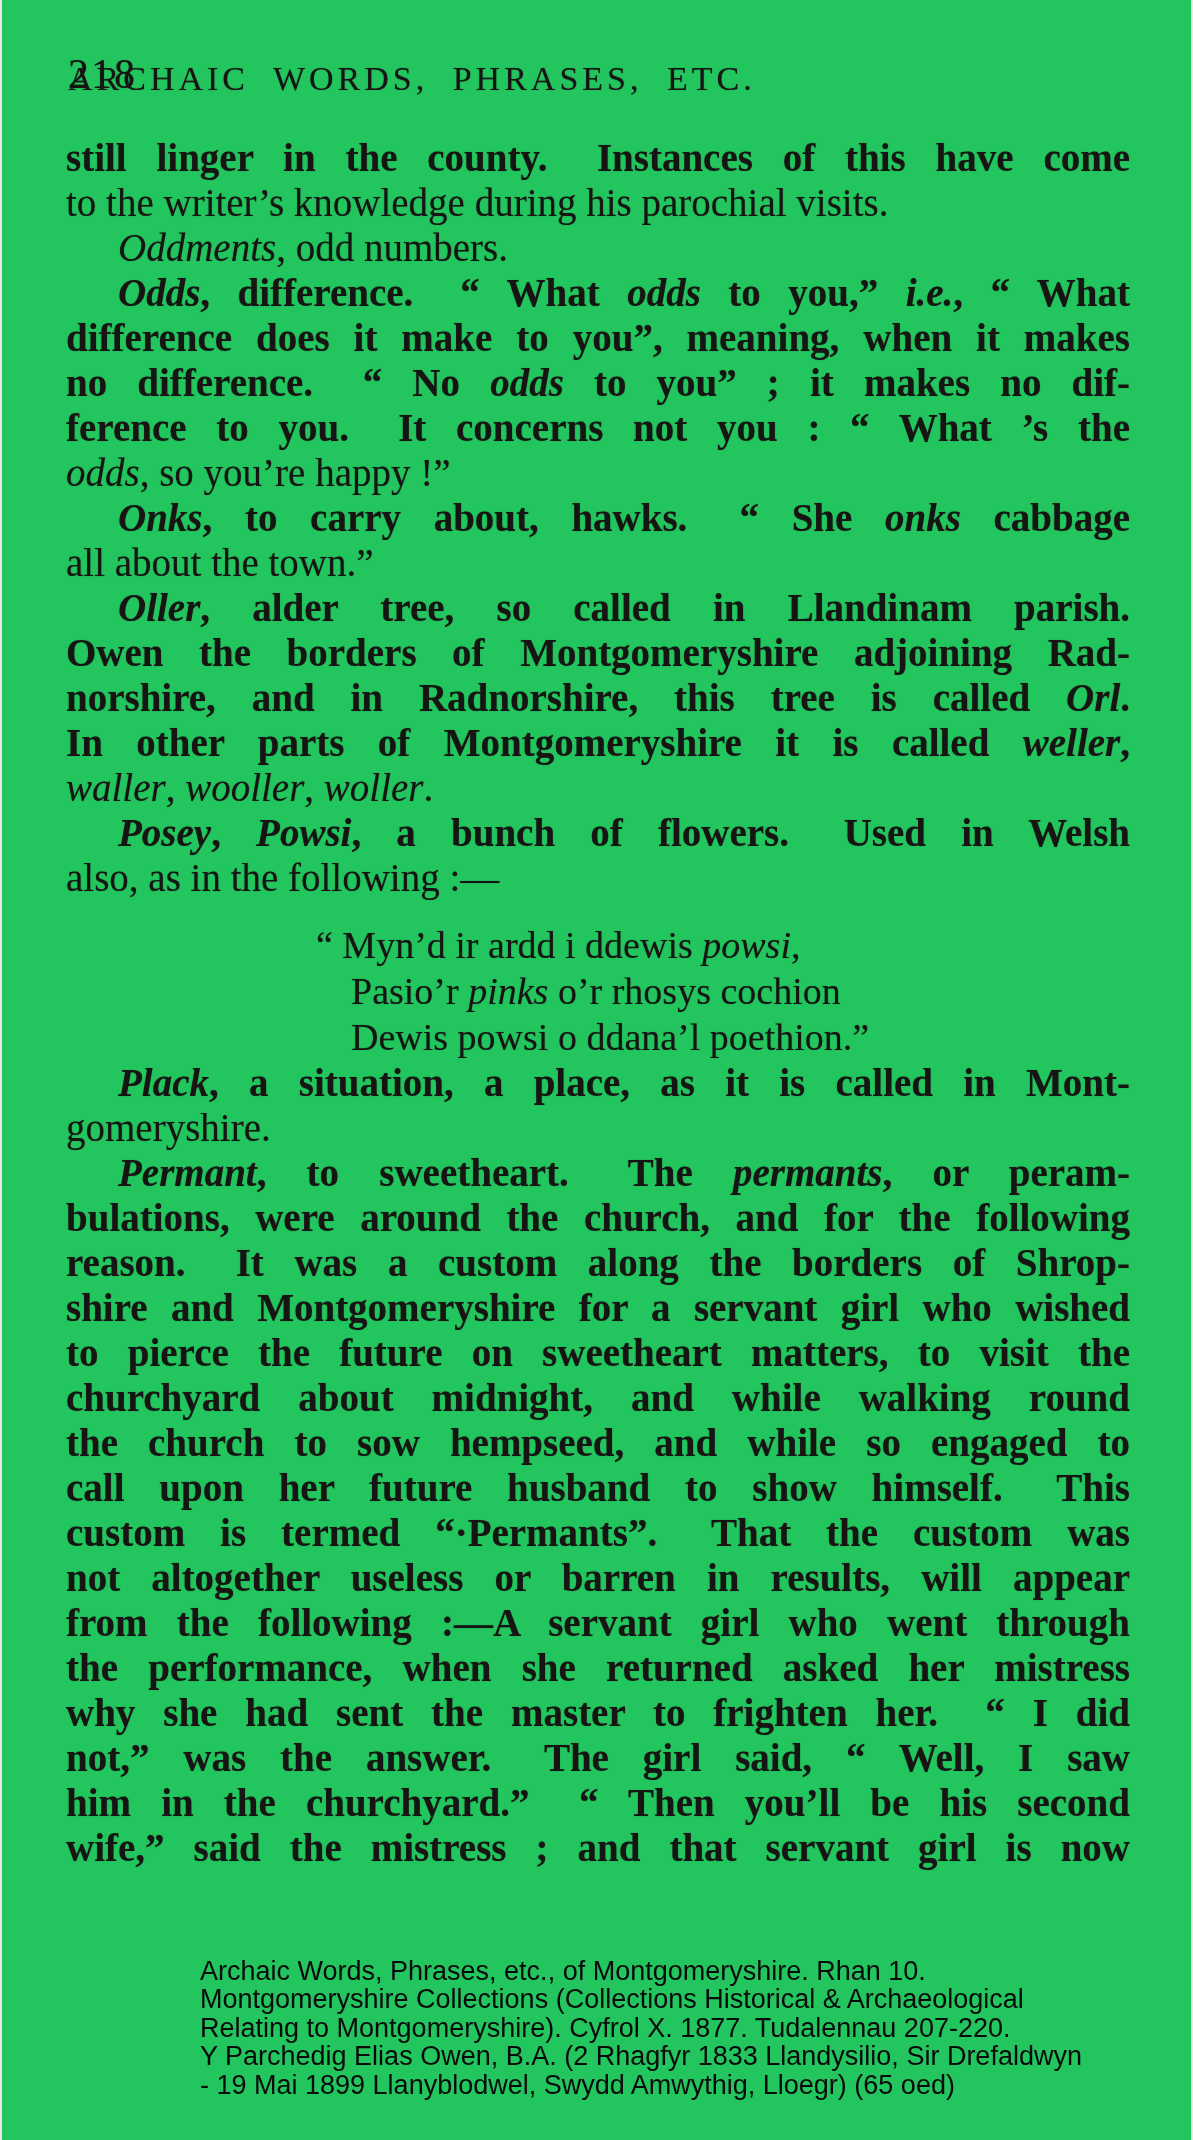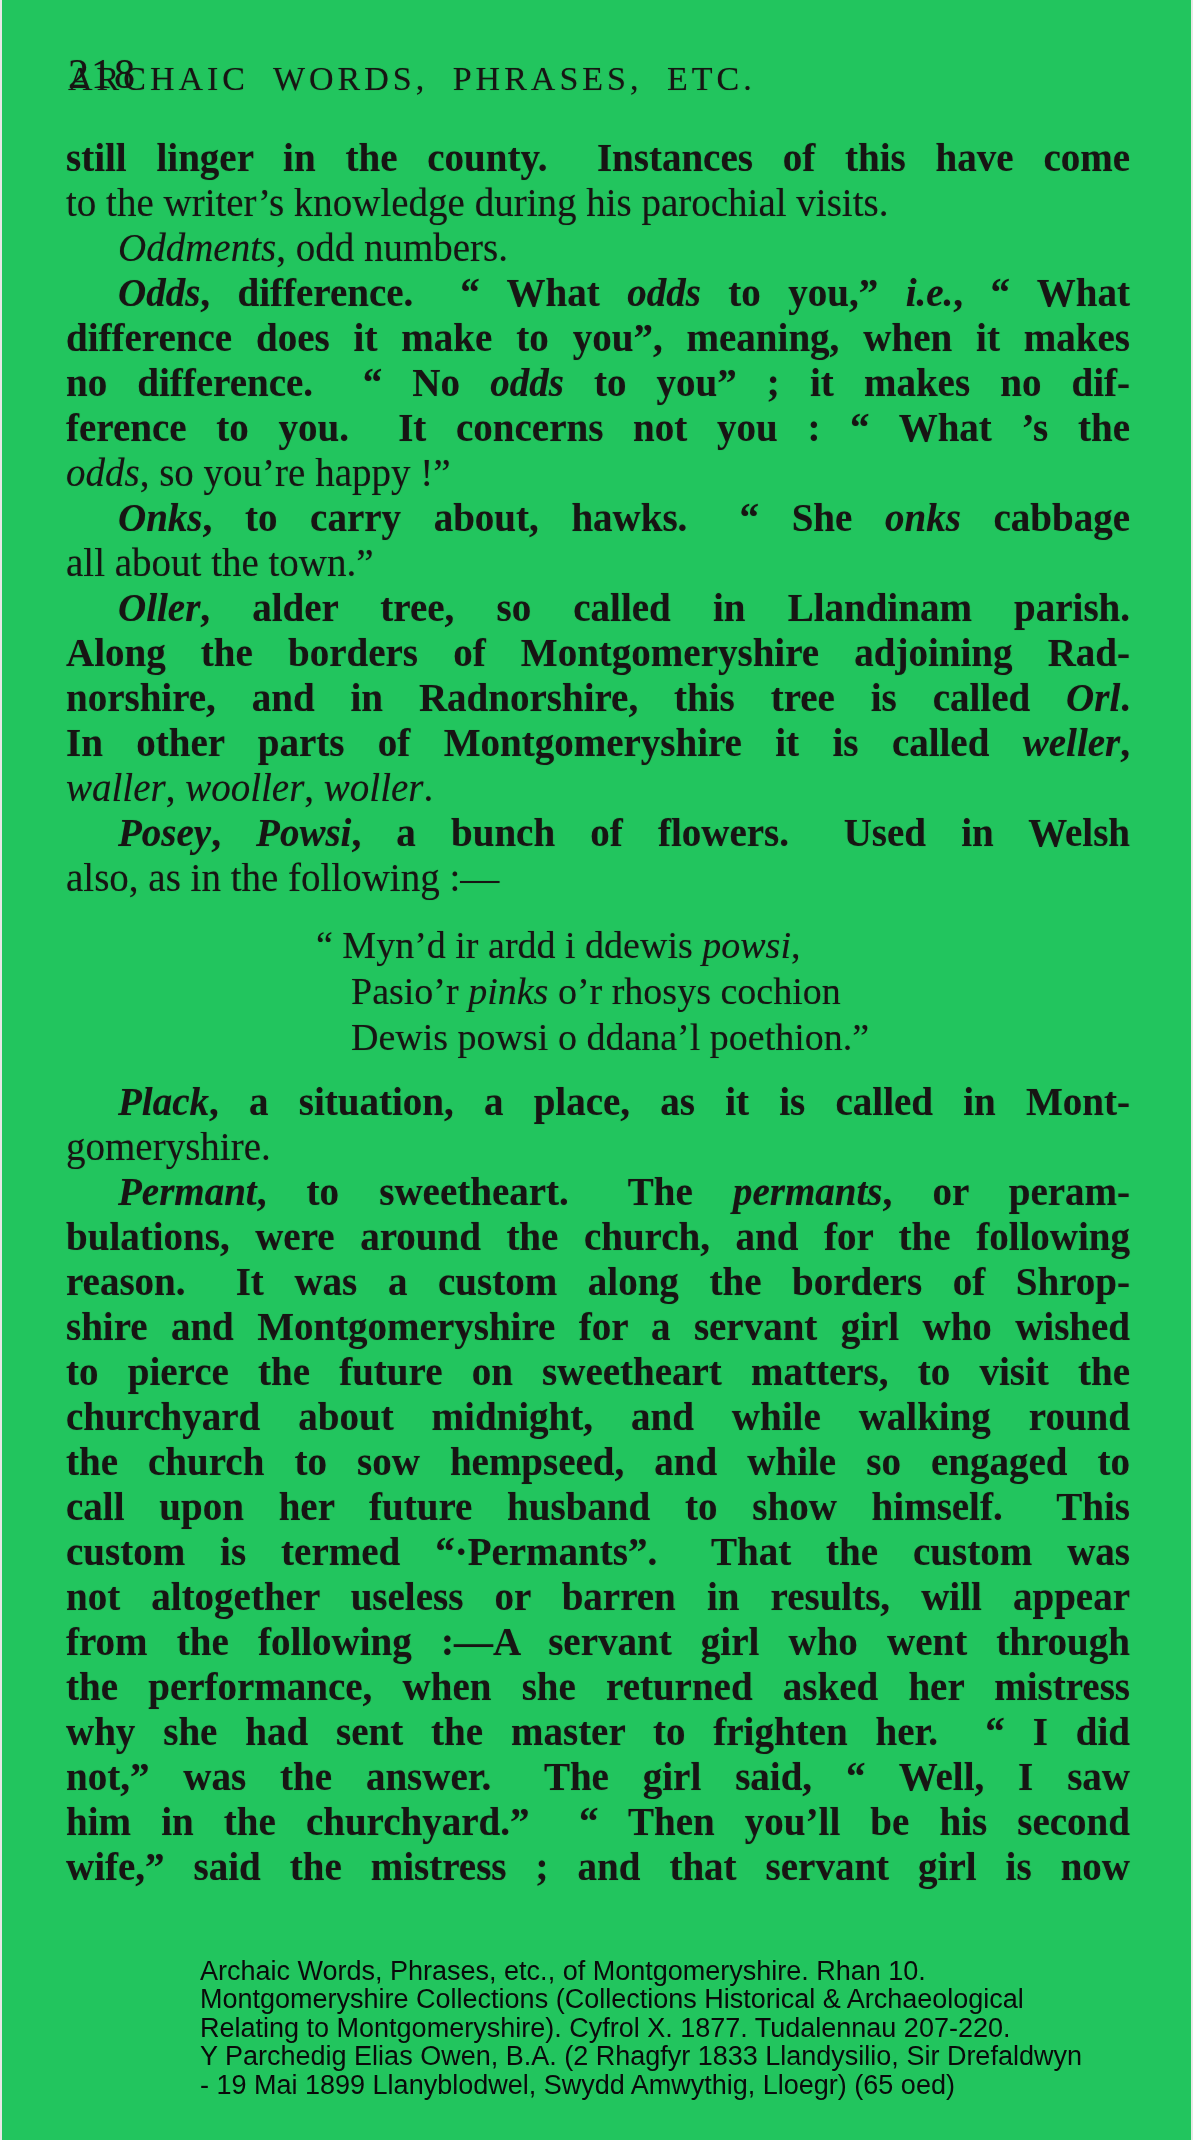--- a/index.html
+++ b/index.html
@@ -35,21 +35,21 @@
     height:45px; line-height:45px;
     font-size:39px;
     white-space:nowrap;
   }
   .j { white-space:normal; text-align:justify; text-align-last:justify;font-weight:bold; }
   .ind { text-indent:52px; }
   .it { font-style:italic; }
   .v  { height:46px; line-height:46px; margin-left:285px; font-size:38px; }
   .v1 { margin-left:250px; }
   .vtop { margin-top:22px; }
-  .vbot { margin-bottom:19px; }
+  .vbot { }
   
   .caption {
     position:absolute; left:198px; top:1957px;
     font:27px/28.4px "Liberation Sans", sans-serif;
     color:#0a0a0a;
   }
   .caption-line { white-space:nowrap; }
 </style>
 </head>
 <body>
@@ -66,21 +66,21 @@
       <div class="line"><span>to the writer’s knowledge during his parochial visits.</span></div>
       <div class="line ind"><span class="it">Oddments</span><span>, odd numbers.</span></div>
       <div class="line j ind"><span class="it">Odds</span><span>, difference.  “ What </span><span class="it">odds</span><span> to you,” </span><span class="it">i.e.</span><span>, “ What</span></div>
       <div class="line j"><span>difference does it make to you”, meaning, when it makes</span></div>
       <div class="line j"><span>no difference.  “ No </span><span class="it">odds</span><span> to you” ; it makes no dif-</span></div>
       <div class="line j"><span>ference to you.  It concerns not you : “ What ’s the</span></div>
       <div class="line"><span class="it">odds</span><span>, so you’re happy !”</span></div>
       <div class="line j ind"><span class="it">Onks</span><span>, to carry about, hawks.  “ She </span><span class="it">onks</span><span> cabbage</span></div>
       <div class="line"><span>all about the town.”</span></div>
       <div class="line j ind"><span class="it">Oller</span><span>, alder tree, so called in Llandinam parish.</span></div>
-      <div class="line j"><span>Along the borders of Montgomeryshire adjoining Rad-</span></div>
+      <div class="line j"><span>Owen the borders of Montgomeryshire adjoining Rad-</span></div>
       <div class="line j"><span>norshire, and in Radnorshire, this tree is called </span><span class="it">Orl</span><span>.</span></div>
       <div class="line j"><span>In other parts of Montgomeryshire it is called </span><span class="it">weller</span><span>,</span></div>
       <div class="line"><span class="it">waller</span><span>, </span><span class="it">wooller</span><span>, </span><span class="it">woller</span><span>.</span></div>
       <div class="line j ind"><span class="it">Posey</span><span>, </span><span class="it">Powsi</span><span>, a bunch of flowers.  Used in Welsh</span></div>
       <div class="line"><span>also, as in the following :—</span></div>
       <div class="line v v1 vtop"><span>“ Myn’d ir ardd i ddewis </span><span class="it">powsi</span><span>,</span></div>
       <div class="line v"><span>Pasio’r </span><span class="it">pinks</span><span> o’r rhosys cochion</span></div>
       <div class="line v vbot"><span>Dewis powsi o ddana’l poethion.”</span></div>
       <div class="line j ind"><span class="it">Plack</span><span>, a situation, a place, as it is called in Mont-</span></div>
       <div class="line"><span>gomeryshire.</span></div>

